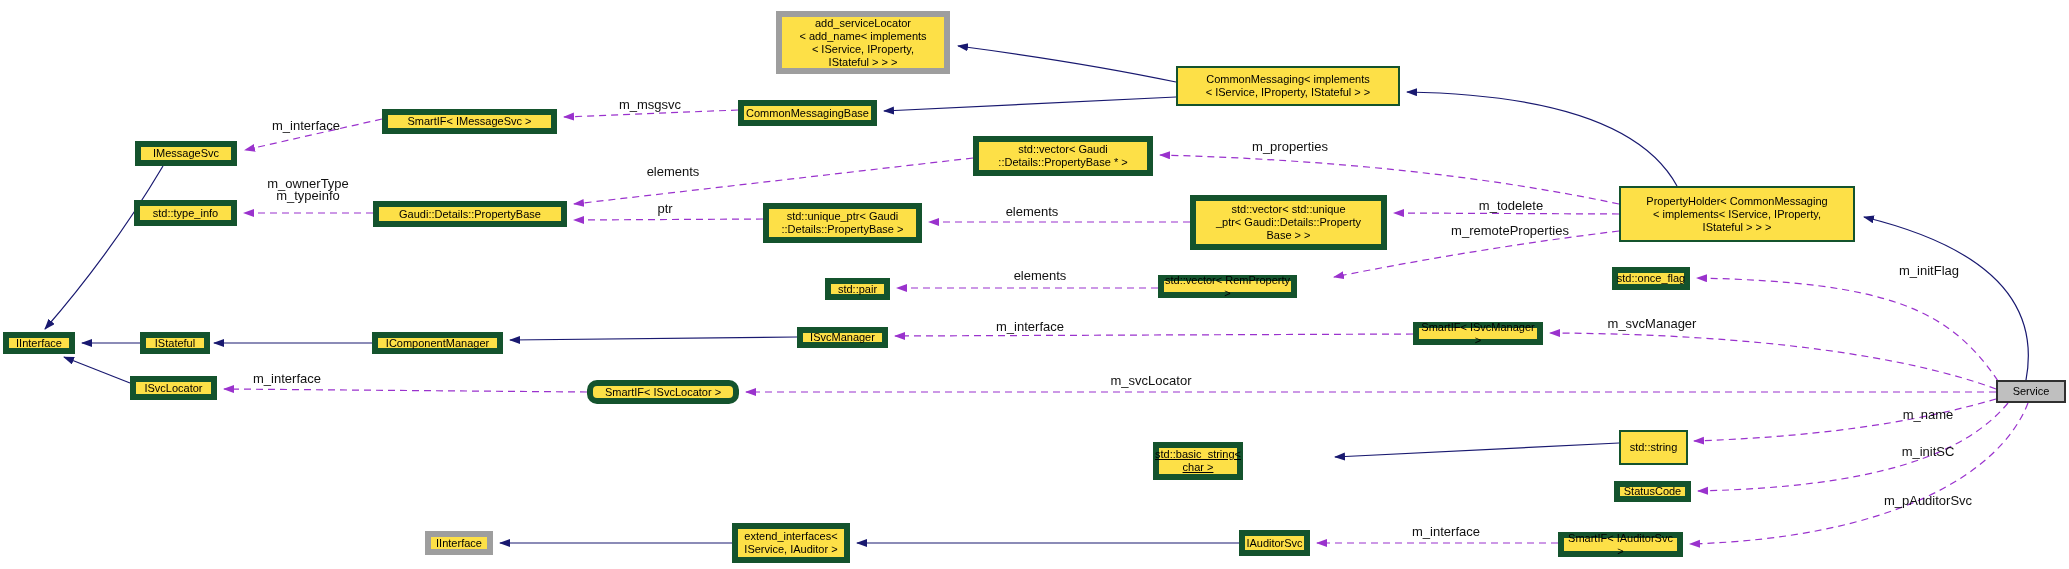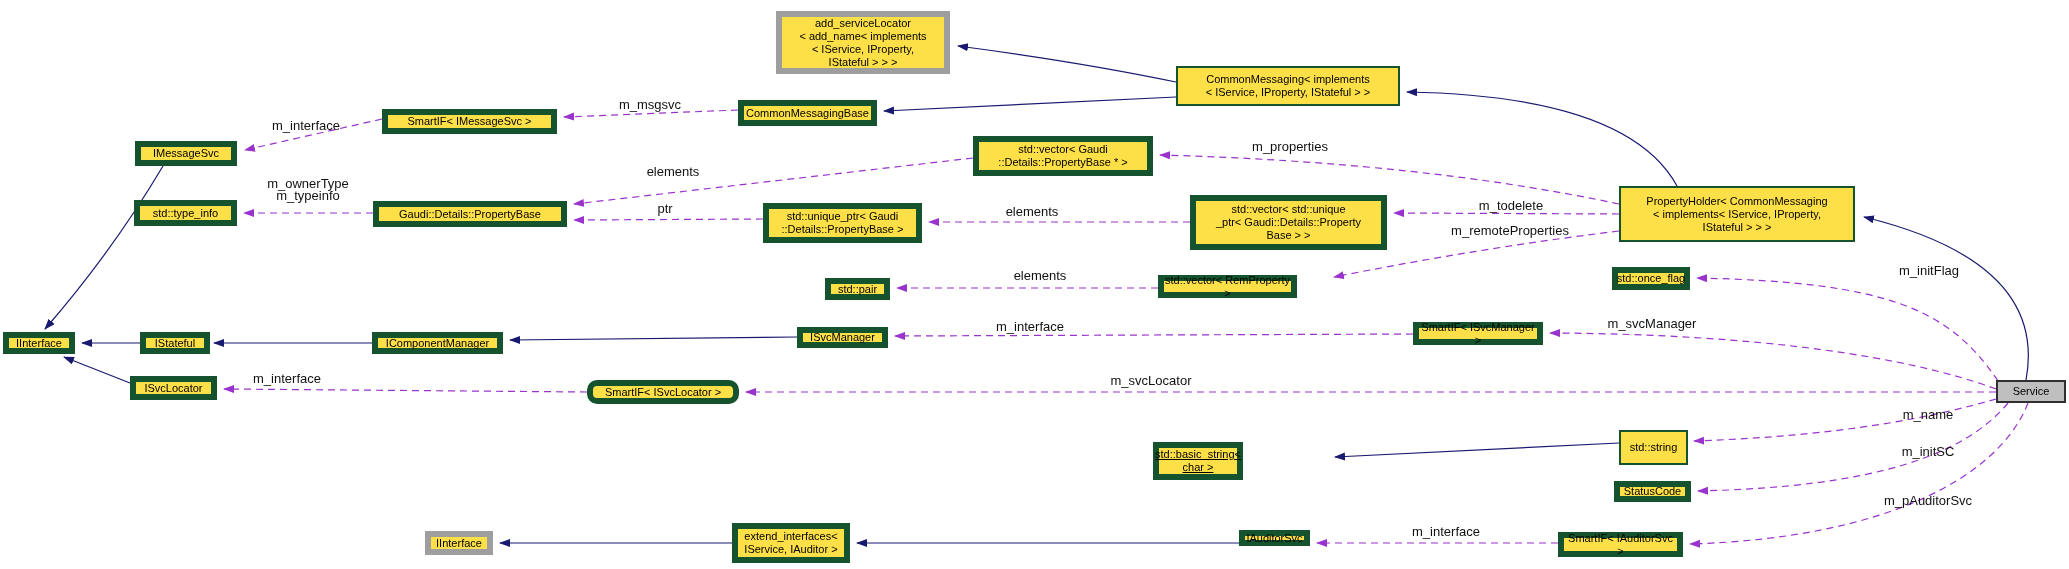--- a/index.html
+++ b/index.html
@@ -98,21 +98,21 @@
       <div class="node" style="left: 130px; top: 376px; width: 87px; height: 24px;">ISvcLocator</div>
       <div class="node" style="left: 587px; top: 380px; width: 152px; height: 24px; border-radius: 10px;">SmartIF&lt; ISvcLocator &gt;</div>
       <div class="node highlight" style="left: 1996px; top: 380px; width: 70px; height: 23px;">Service</div>
       <div class="node" style="left: 1153px; top: 442px; width: 90px; height: 38px; text-decoration: underline;">std::basic_string&lt;
 char &gt;</div>
       <div class="node bold" style="left: 1619px; top: 430px; width: 69px; height: 35px;">std::string</div>
       <div class="node" style="left: 1614px; top: 481px; width: 77px; height: 21px;">StatusCode</div>
       <div class="node light" style="left: 425px; top: 531px; width: 68px; height: 24px;">IInterface</div>
       <div class="node" style="left: 732px; top: 523px; width: 118px; height: 40px;">extend_interfaces&lt;
 IService, IAuditor &gt;</div>
-      <div class="node" style="left: 1239px; top: 530px; width: 71px; height: 16px;">IAuditorSvc</div>
+      <div class="node" style="left: 1239px; top: 530px; width: 71px; height: 26px;">IAuditorSvc</div>
       <div class="node" style="left: 1558px; top: 532px; width: 125px; height: 25px;">SmartIF&lt; IAuditorSvc &gt;</div>
     </div>
   <div id="labels">
       <div class="edge-label" style="left: 306px; top: 126px;">m_interface</div>
       <div class="edge-label" style="left: 650px; top: 105px;">m_msgsvc</div>
       <div class="edge-label" style="left: 673px; top: 172px;">elements</div>
       <div class="edge-label" style="left: 308px; top: 190px;">m_ownerType
 m_typeinfo</div>
       <div class="edge-label" style="left: 665px; top: 209px;">ptr</div>
       <div class="edge-label" style="left: 1032px; top: 212px;">elements</div>

